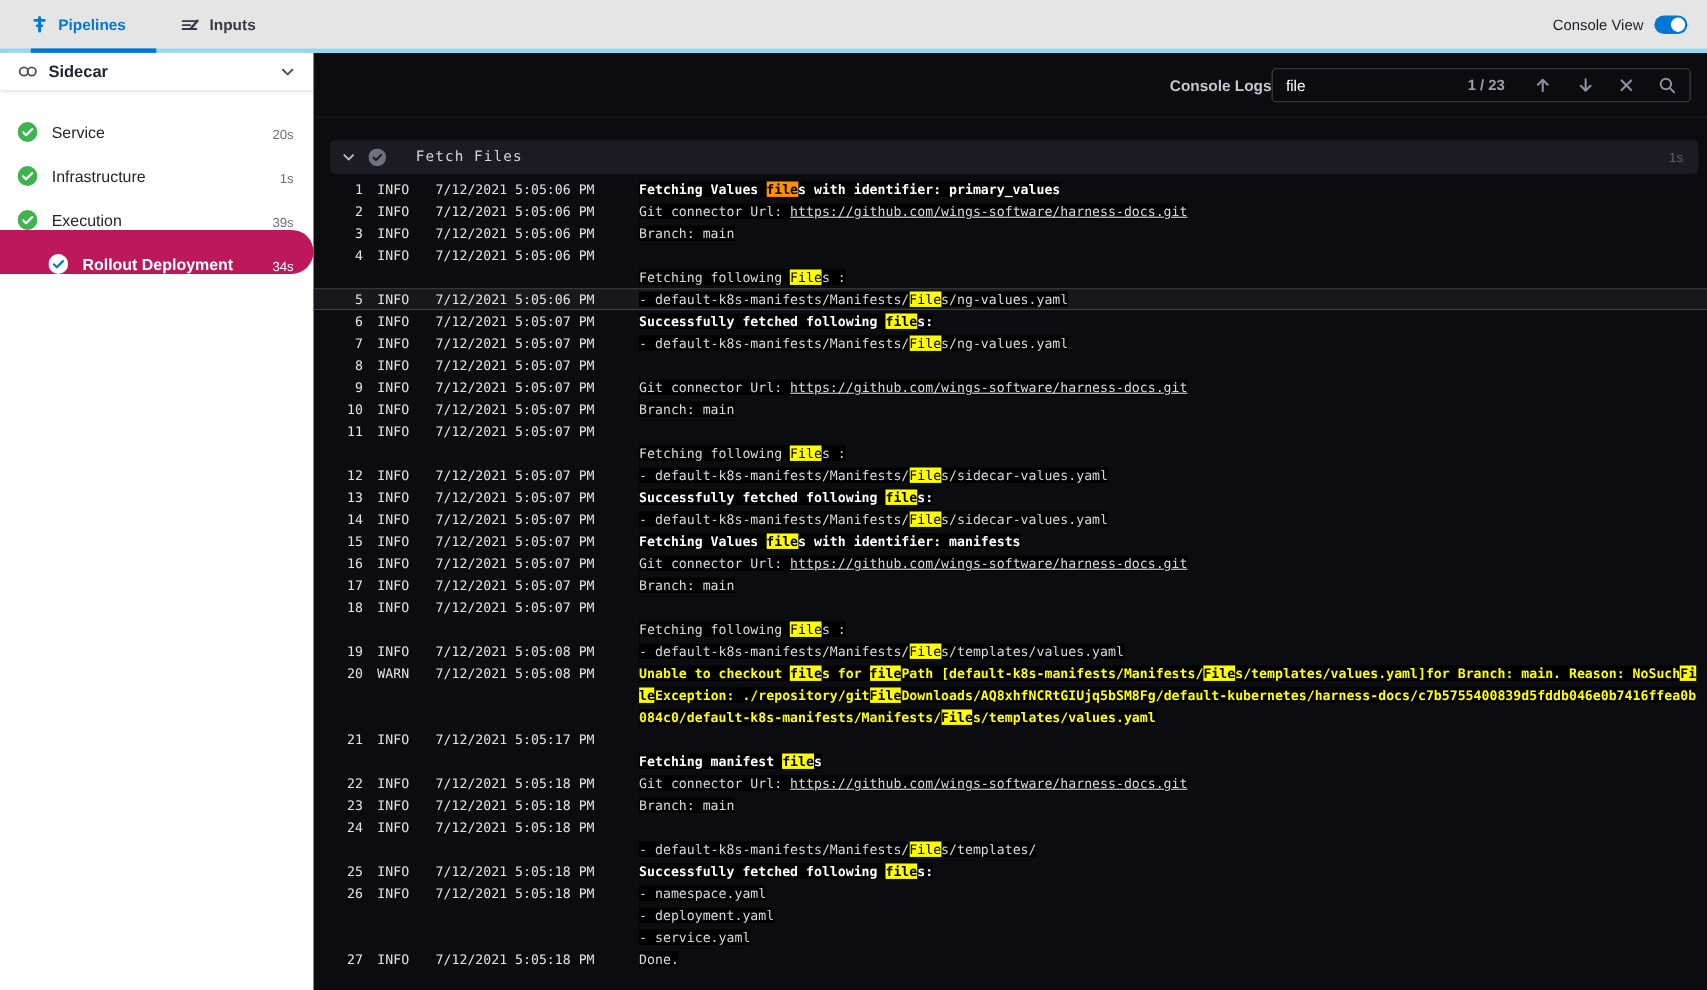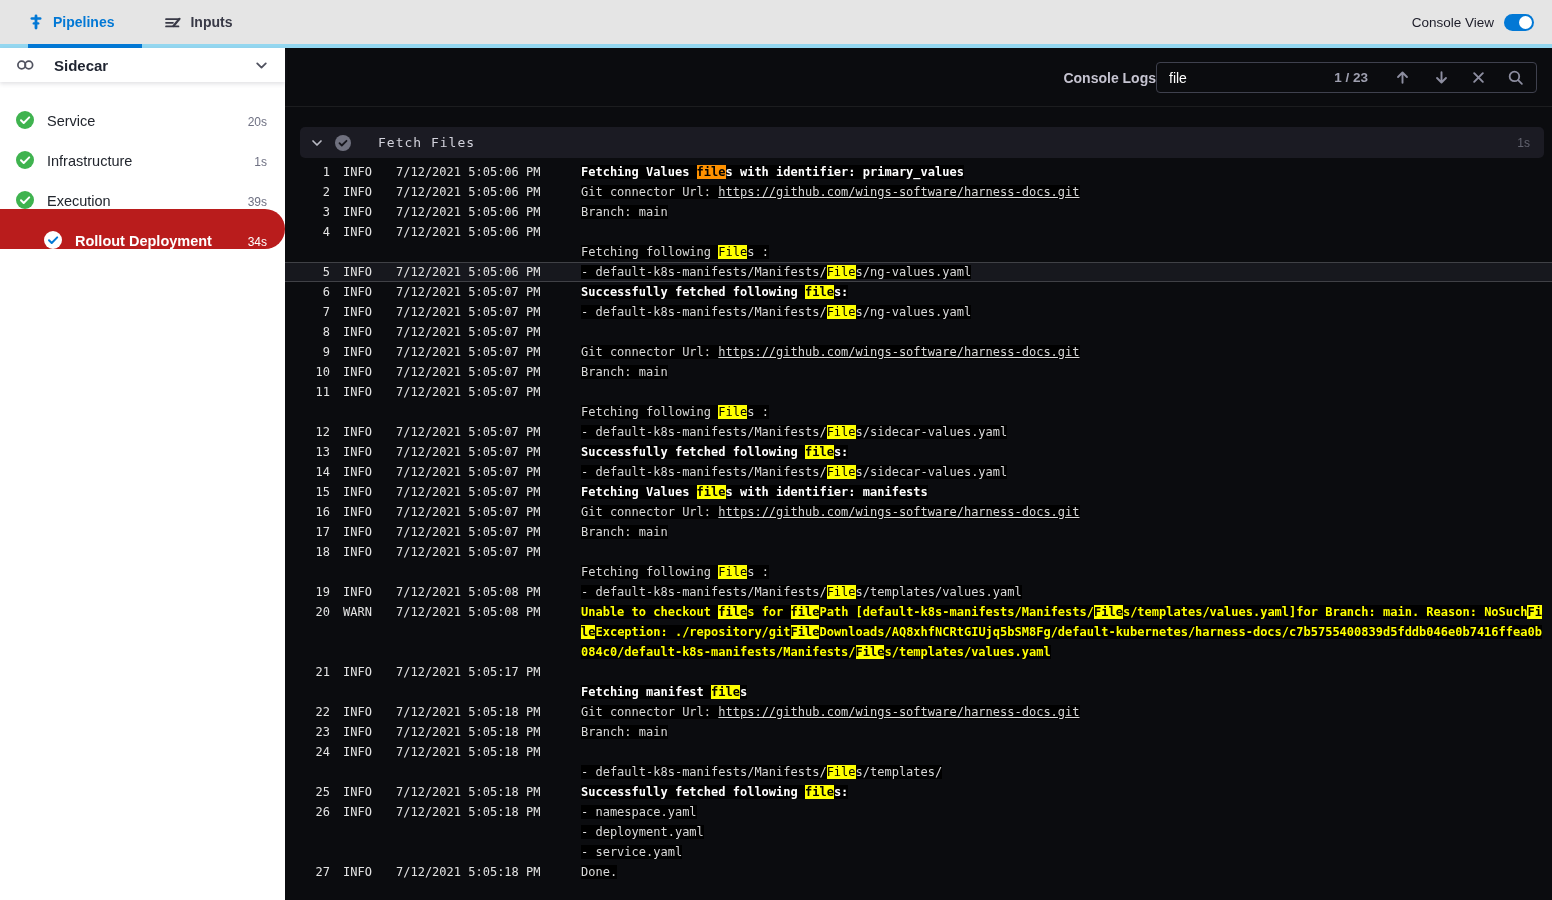--- a/index.html
+++ b/index.html
@@ -17,29 +17,29 @@
   .toggle { width:30px; height:17px; border-radius:9px; background:#0278d5; position:relative; cursor:pointer; }
   .toggle .knob { position:absolute; top:2px; right:2px; width:13px; height:13px; border-radius:50%; background:#fff; }
   .underline-track { height:4px; background:#94d7f0; position:relative; }
   .underline-active { position:absolute; left:28px; top:0; width:114px; height:4px; background:#0278d5; }
 
   
   .main { display:flex; height:852px; }
 
   
   .sidebar { width:285px; background:#fff; display:flex; flex-direction:column; }
-  .sidebar-header { height:34px; display:flex; align-items:center; padding:0 16px; gap:19px;
+  .sidebar-header { height:34px; display:flex; align-items:center; padding:0 16px; gap:9px;
                     box-shadow:0 2px 4px rgba(96,97,112,0.18); position:relative; z-index:2; cursor:pointer; }
   .sidebar-title { font-size:15px; font-weight:600; color:#1f2430; }
   .sidebar-header .chev { margin-left:auto; display:flex; }
   .stages { padding-top:7px; }
   .stage { height:40px; display:flex; align-items:flex-end; padding:0 18px 0 16px; gap:13px; cursor:pointer; }
   .stage-label { font-size:14.5px; color:#22262e; }
   .stage-dur { margin-left:auto; font-size:12px; color:#6e7082; }
-  .stage.selected { background:#b91c1c; border-radius:0 24px 24px 0; padding-left:44px; }
+  .stage.selected { background:#be185d; border-radius:0 24px 24px 0; padding-left:44px; }
   .stage.selected .stage-label { color:#fff; font-weight:600; }
   .stage.selected .stage-dur { color:#fff; }
 
   
   .console { flex:1; background:#0b0c0f; display:flex; flex-direction:column; overflow:hidden; }
   .console-header { display:flex; align-items:center; justify-content:flex-end;
                     padding:14px 15px 13px 15px; border-bottom:1px solid rgba(255,255,255,0.07); }
   .console-title { font-size:14px; font-weight:bold; color:#c6c4d1; }
   .searchbox { width:381px; height:31px; border:1px solid #3f414e; border-radius:4px;
                display:flex; align-items:center; padding:0 12px; }

